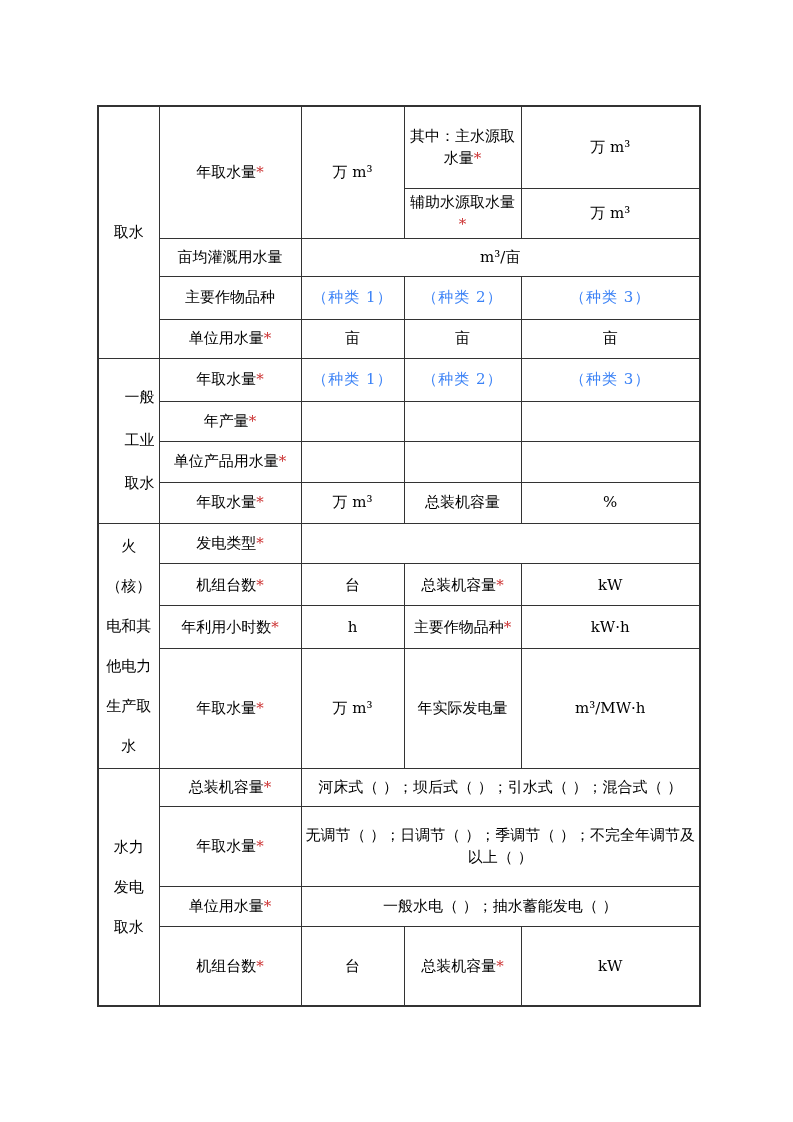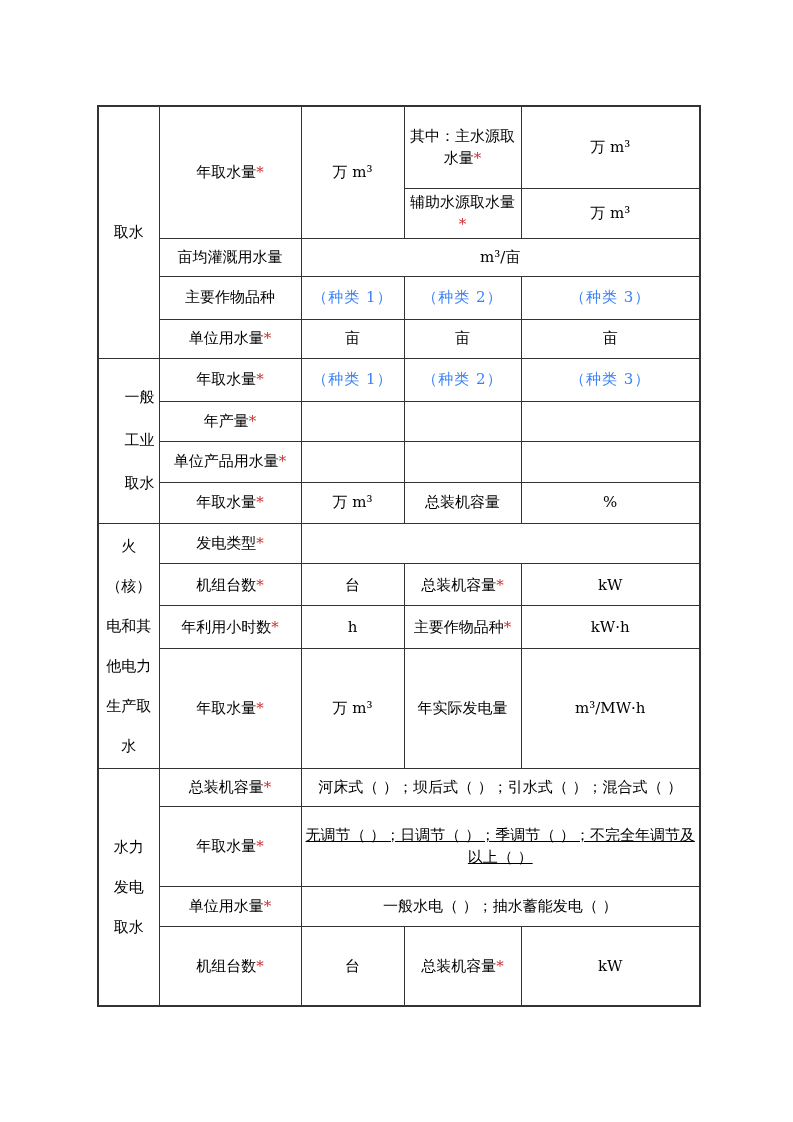--- a/index.html
+++ b/index.html
@@ -33,21 +33,21 @@
   .unit-center{text-align:center;}
   .unit-bottom{text-align:center;vertical-align:bottom;padding-bottom:1px;}
   .ph{color:#3b82f6;font-size:14px;letter-spacing:1px;}
   .sec-top{vertical-align:top;padding-top:22px;}
   .sec{padding:0;}
   .secline-3{display:block;line-height:43px;text-align:right;}
   .secline-6{display:block;line-height:40px;}
   .secline-4{display:block;line-height:40px;}
   .wrap-airy{line-height:2.3;}
   .opts-left{text-align:left;padding-left:3px;}
-  .opts-center{text-align:center;line-height:2.3;text-decoration:underline;}
+  .opts-center{text-align:center;line-height:2.3;}
 </style>
 </head>
 <body>
 
 <div class="page">
   <table class="form">
     <colgroup>
       <col style="width:61px">
       <col style="width:142px">
       <col style="width:103px">

